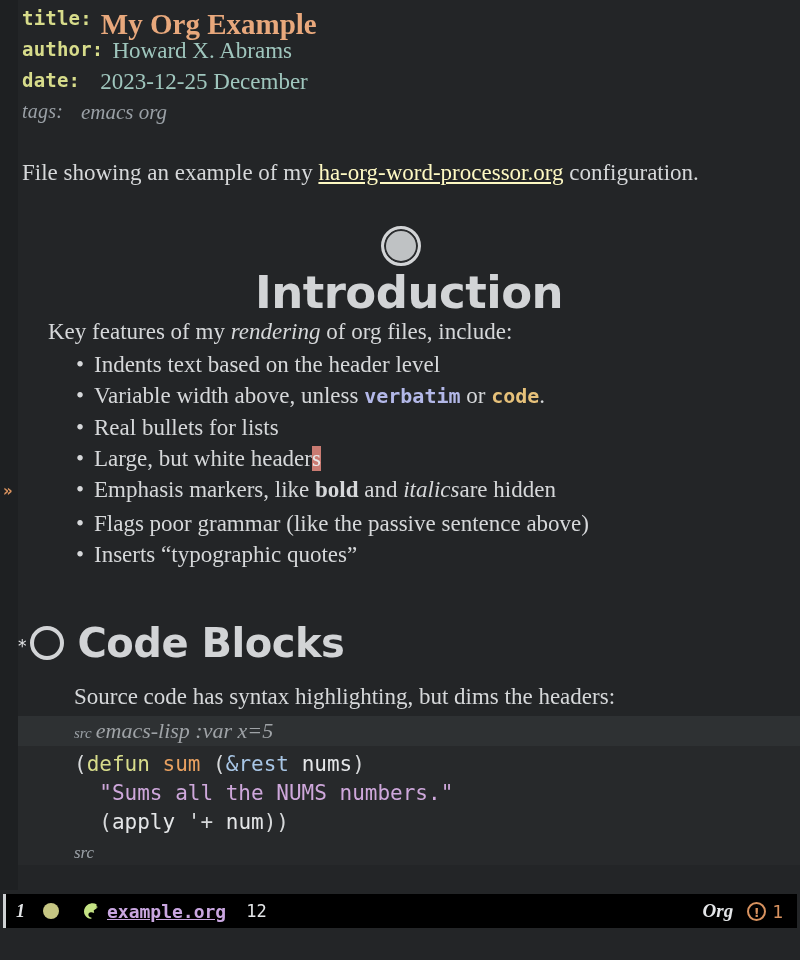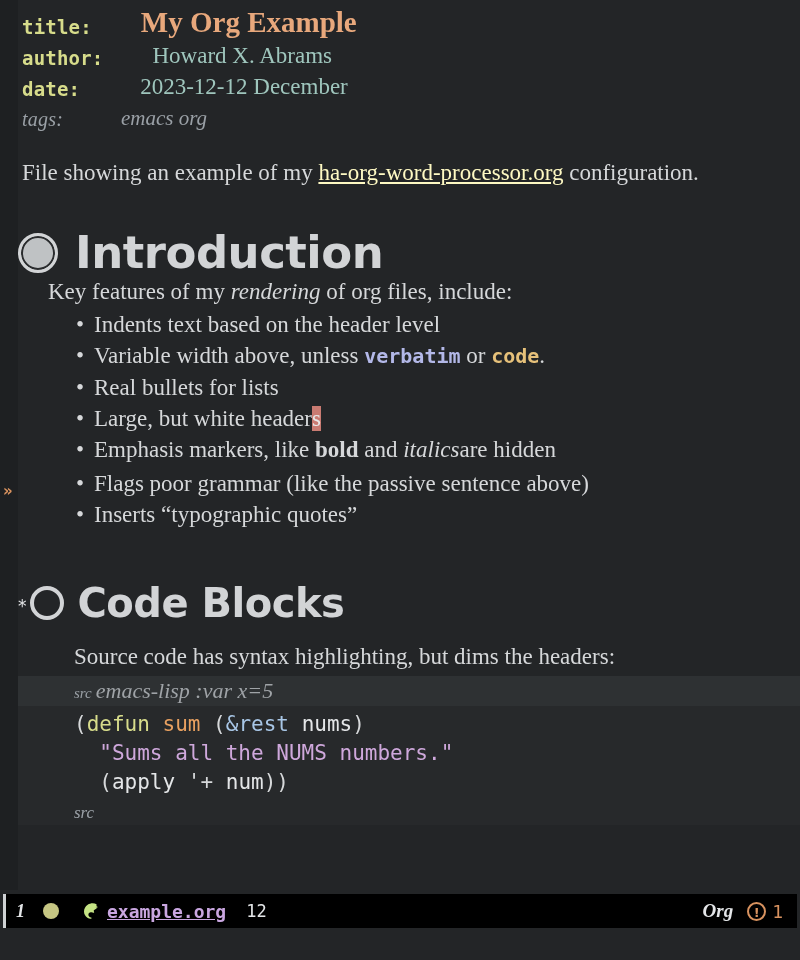--- a/index.html
+++ b/index.html
@@ -59,23 +59,22 @@
     width: 782px;
     height: 890px;
   }
 
   
   .meta {
     padding: 7px 0 0 4px;
   }
   .meta-row {
     display: flex;
-    align-items: flex-end;
+    align-items: flex-start;
     height: 31px;
-    gap: 40px;
   }
   .meta-key {
     font-family: "DejaVu Sans Mono", monospace;
     font-size: 19px;
     font-weight: bold;
     color: #d7dc8b;
     letter-spacing: 0.2px;
   }
   .meta-key.tags-key {
     font-family: "Liberation Serif", serif;
@@ -114,20 +113,21 @@
   .link {
     color: #fef9c3;
     text-decoration: underline;
   }
 
   
   .h1-row {
     display: flex;
     align-items: center;
     margin: 38px 0 0 0;
+    flex-direction: column;
   }
   .h2-row {
     display: flex;
     align-items: center;
     margin: 50px 0 0 0;
   }
   .bullet-h1 {
     width: 34px;
     height: 34px;
     border-radius: 50%;
@@ -382,21 +382,21 @@
         <div class="meta-row">
           <span class="meta-key">title:</span>
           <span class="meta-val title-val">My Org Example</span>
         </div>
         <div class="meta-row">
           <span class="meta-key">author:</span>
           <span class="meta-val">Howard X. Abrams</span>
         </div>
         <div class="meta-row">
           <span class="meta-key">date:</span>
-          <span class="meta-val" style="margin-left:20px;">2023-12-12 December</span>
+          <span class="meta-val" style="margin-left:20px;">2023-12-25 December</span>
         </div>
         <div class="meta-row">
           <span class="meta-key tags-key">tags:</span>
           <span class="meta-val tags-val">emacs org</span>
         </div>
       </div>
 
       <div class="intro"><span>File showing an example of my </span><a class="link" href="#">ha-org-word-processor.org</a><span> configuration.</span></div>
 
       <div class="h1-row">

